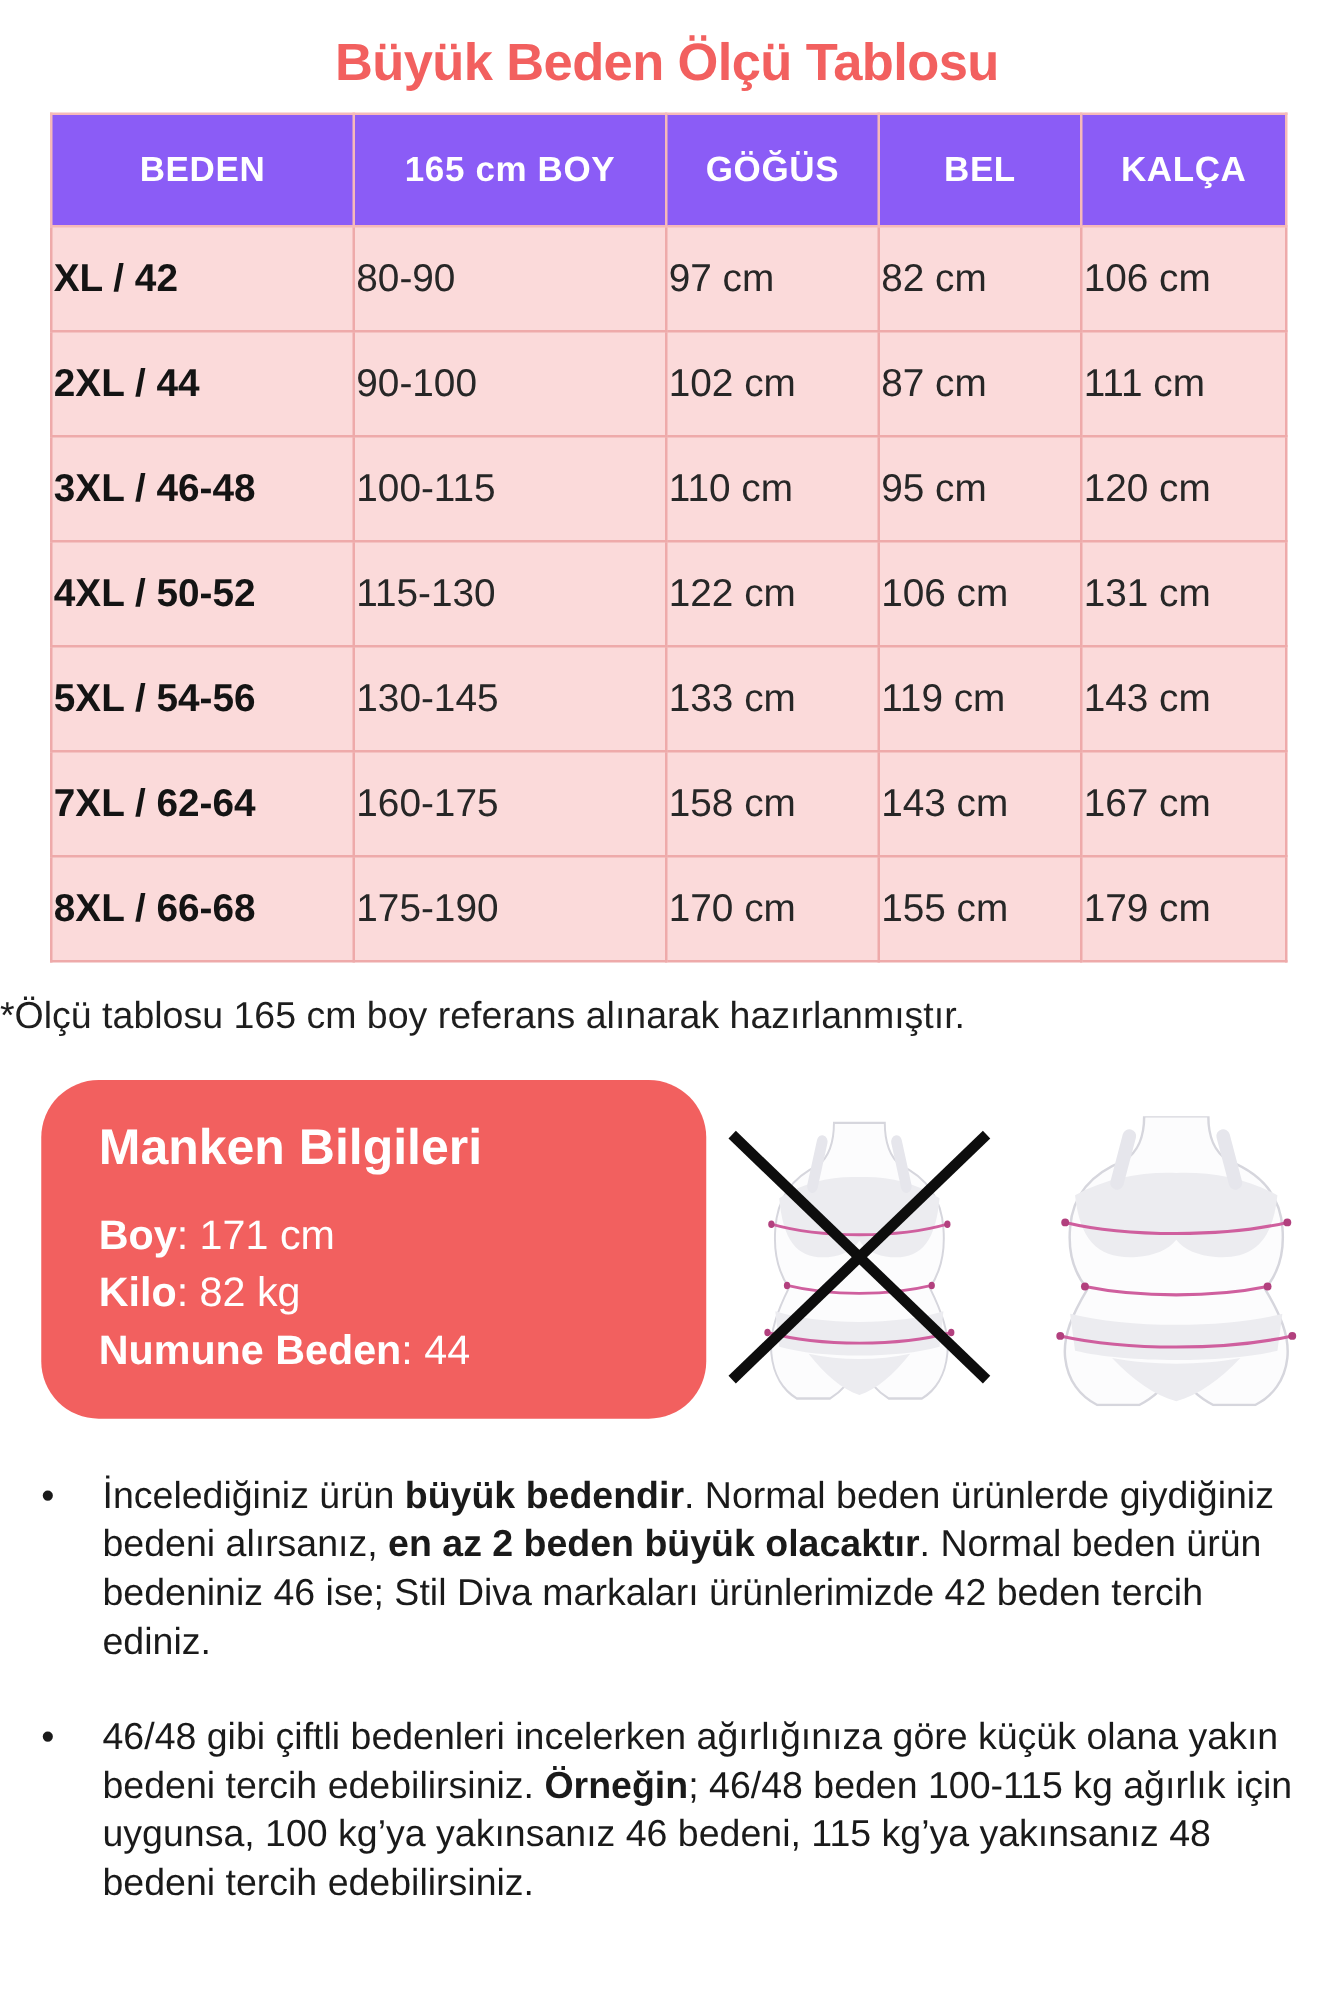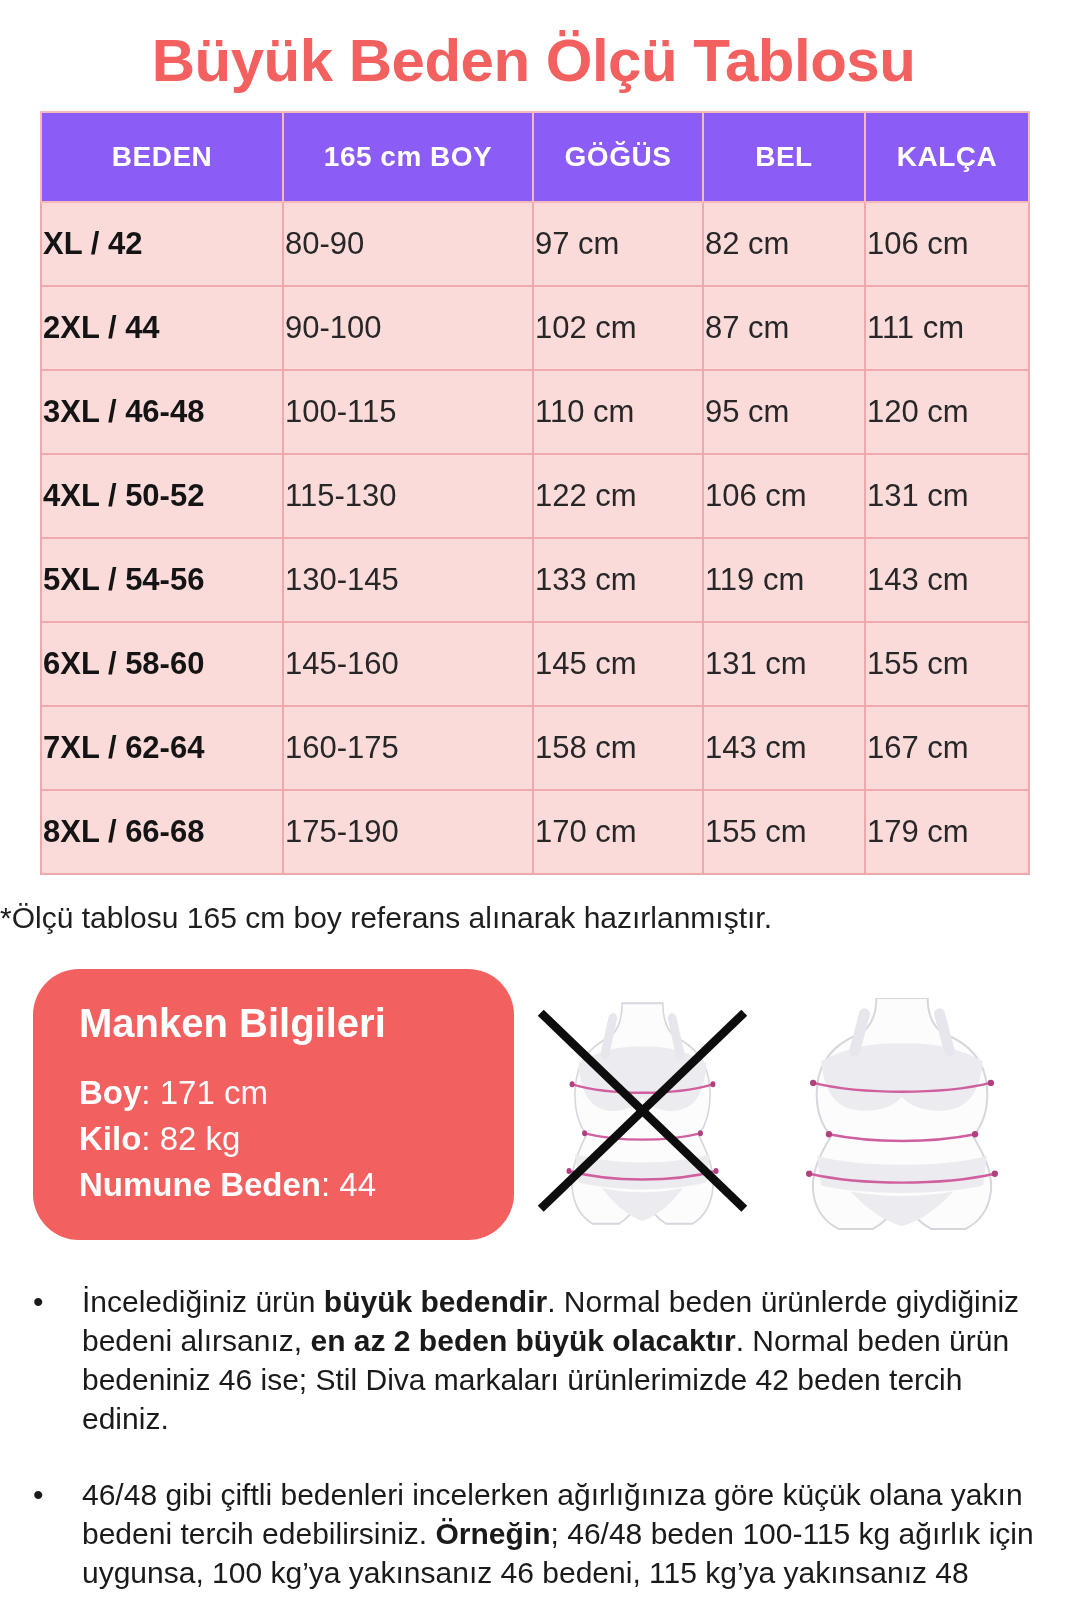--- a/index.html
+++ b/index.html
@@ -13,21 +13,21 @@
     width: 1067px;
     height: 1600px;
     overflow: hidden;
     position: relative;
   }
 
   
   .page-title {
     margin: 26px 0 0;
     text-align: center;
-    font-size: 60px;
+    font-size: 42px;
     font-weight: bold;
     color: #f2605f;
     letter-spacing: -0.5px;
   }
 
   
   .table-wrap { margin: 16px 37px 0 40px; }
   table.size-table {
     width: 100%;
     border-collapse: collapse;
@@ -70,21 +70,21 @@
 
   
   .model-row {
     display: flex;
     align-items: center;
     margin: 34px 28px 0 33px;
   }
   .model-card {
     flex: none;
     box-sizing: border-box;
-    width: 481px;
+    width: 532px;
     background: #f2605f;
     border-radius: 46px;
     color: #ffffff;
     padding: 32px 30px 32px 46px;
   }
   .model-card .card-title {
     font-size: 40px;
     font-weight: bold;
     margin: 0 0 24px;
   }
@@ -177,27 +177,20 @@
   </tr>
 
   <tr>
     <td>5XL / 54-56</td>
     <td>130-145</td>
     <td>133 cm</td>
     <td>119 cm</td>
     <td>143 cm</td>
   </tr>
 
-  <tr>
-    <td>6XL / 58-60</td>
-    <td>145-160</td>
-    <td>145 cm</td>
-    <td>131 cm</td>
-    <td>155 cm</td>
-  </tr>
 
   <tr>
     <td>7XL / 62-64</td>
     <td>160-175</td>
     <td>158 cm</td>
     <td>143 cm</td>
     <td>167 cm</td>
   </tr>
 
   <tr>

